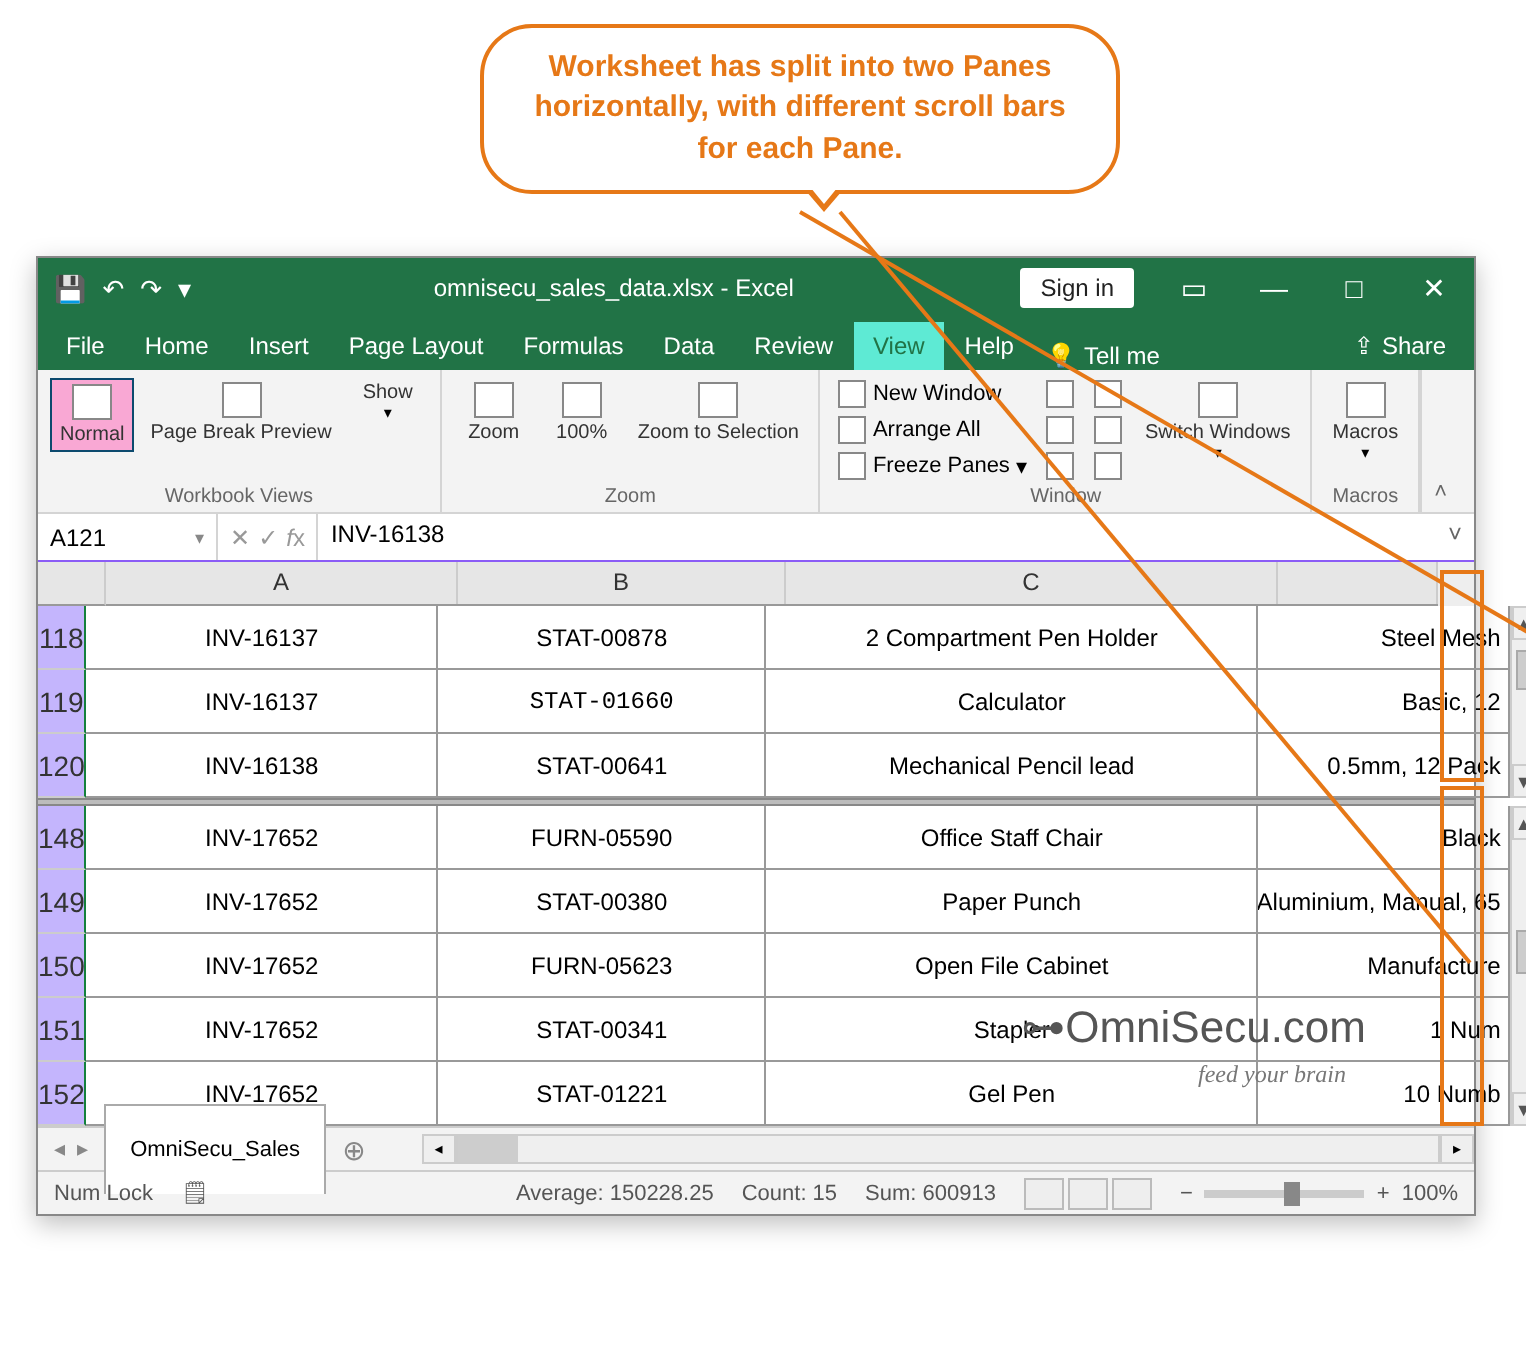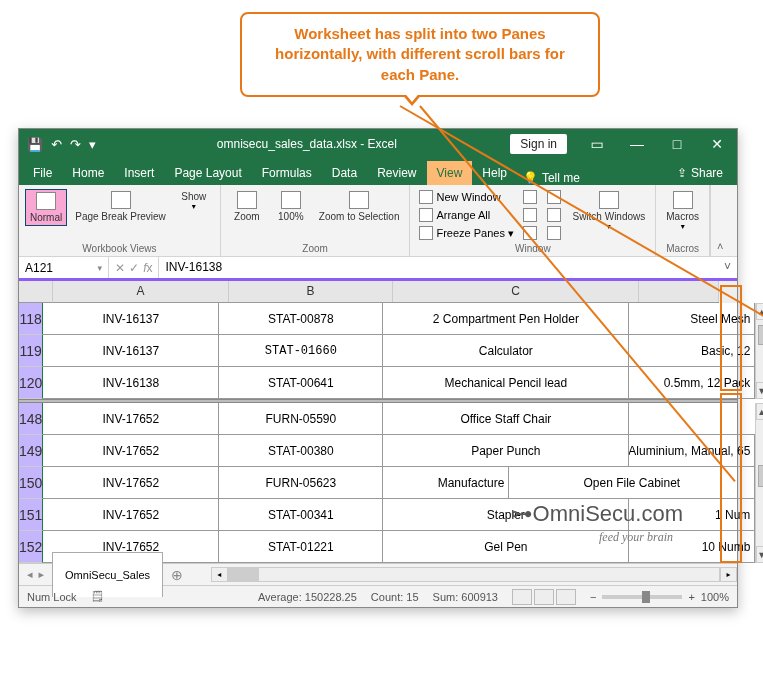--- a/index.html
+++ b/index.html
@@ -1,48 +1,48 @@
 <!DOCTYPE html>
 <html><head>
 <meta charset="utf-8">
 <style>
 *{box-sizing:border-box;margin:0;padding:0;font-family:"Segoe UI",Arial,sans-serif}
 body{background:#fff;width:763px;height:677px;position:relative;overflow:hidden}
-.callout{position:absolute;top:12px;left:240px;width:360px;border:2px solid #e67817;border-radius:8px;background:#fff;padding:10px 16px;text-align:center;z-index:50}
+.callout{position:absolute;top:12px;left:240px;width:320px;border:2px solid #e67817;border-radius:26px;background:#fff;padding:10px 16px;text-align:center;z-index:50}
 .callout-text{color:#e67817;font-size:15px;font-weight:bold;line-height:1.35}
 .callout-tail{position:absolute;left:400px;top:92px;width:0;height:0;border-left:12px solid transparent;border-right:12px solid transparent;border-top:14px solid #e67817;z-index:49}
 .callout-tail-inner{position:absolute;left:403px;top:91px;width:0;height:0;border-left:9px solid transparent;border-right:9px solid transparent;border-top:11px solid #fff;z-index:50}
 .line{position:absolute;background:#e67817;height:2px;transform-origin:left center;z-index:48}
 .rect-highlight{position:absolute;border:2px solid #e67817;z-index:47;pointer-events:none}
 .excel{position:absolute;left:18px;top:128px;width:720px;border:1px solid #888;background:#fff;box-shadow:0 4px 12px rgba(0,0,0,0.25)}
 .titlebar{background:#217346;height:30px;display:flex;align-items:center;color:#fff;font-size:12px}
 .qat{display:flex;gap:8px;padding:0 8px;align-items:center}
 .qat-btn{color:#fff;font-size:13px}
 .title-center{flex:1;text-align:center;font-size:12px}
 .signin{background:#fff;color:#222;padding:3px 10px;border-radius:2px;font-size:12px;margin-right:10px}
 .sysbtns{display:flex}
 .sysbtn{width:40px;height:30px;display:flex;align-items:center;justify-content:center;color:#fff;font-size:14px}
 .ribbon-tabs{background:#217346;height:26px;display:flex;align-items:flex-end;color:#fff;font-size:12px;padding:0 4px}
 .rtab{padding:5px 10px}
-.rtab.active{background:#fdba74;color:#217346}
+.rtab.active{background:#5eead4;color:#217346}
 .tellme{display:flex;align-items:center;gap:4px;margin-left:6px}
 .share{margin-left:auto;padding:5px 10px;display:flex;align-items:center;gap:4px}
 .ribbon{background:#f3f3f3;border-bottom:1px solid #d4d4d4;display:flex;font-size:11px}
 .rgroup{border-right:1px solid #d4d4d4;padding:4px 6px 2px;display:flex;flex-direction:column;align-items:center}
 .rgroup-body{display:flex;gap:4px;align-items:flex-start;flex:1}
 .rgroup-label{color:#666;font-size:10px;margin-top:2px;text-align:center}
 .rbtn{display:flex;flex-direction:column;align-items:center;padding:2px 4px;min-width:40px}
 .rbtn.selected{background:#f9a8d4;border:1px solid #0c4a6e}
 .rbtn-icon{width:20px;height:18px;border:1px solid #888;background:#fff;margin-bottom:2px;position:relative}
 .rbtn-label{font-size:10px;line-height:1.1;text-align:center;color:#333}
 .rbtn-sm{display:flex;align-items:center;gap:3px;padding:1px 3px;font-size:11px;white-space:nowrap}
 .rbtn-sm-icon{width:14px;height:14px;border:1px solid #888;background:#fff}
 .rvert{display:flex;flex-direction:column;gap:2px}
 .collapse{padding:4px 6px;border-left:1px solid #d4d4d4;color:#666;display:flex;align-items:flex-end}
-.formula-bar{display:flex;border-bottom:3px solid #8b5cf6;background:#fff;height:24px;font-size:12px}
+.formula-bar{display:flex;border-bottom:1px solid #8b5cf6;background:#fff;height:24px;font-size:12px}
 .namebox{width:90px;border-right:1px solid #d4d4d4;padding:3px 6px;display:flex;align-items:center;justify-content:space-between}
 .fbar-btns{display:flex;align-items:center;padding:0 6px;gap:4px;color:#999;border-right:1px solid #d4d4d4}
 .fbar-input{flex:1;padding:3px 6px}
 .fbar-exp{padding:3px 6px;color:#666}
 .grid-area{display:flex}
 .corner{width:34px;height:22px;background:#e6e6e6;border-right:1px solid #ccc;border-bottom:1px solid #999}
 .col-headers{display:flex;flex:1;border-bottom:1px solid #999}
 .ch{background:#e6e6e6;border-right:1px solid #ccc;text-align:center;font-size:12px;padding:3px 0;color:#333}
 .scroll-col{width:18px;background:#eee}
 .grid-body{display:flex}
@@ -288,32 +288,33 @@
         <div class="rh">149</div>
         <div class="rh">150</div>
         <div class="rh">151</div>
         <div class="rh">152</div>
       </div>
     <div class="cells" id="cells2">
         <div class="row">
           <div class="cell" style="width: 176px;">INV-17652</div>
           <div class="cell" style="width: 164px;">FURN-05590</div>
           <div class="cell" style="width: 246px;">Office Staff Chair</div>
+          <div class="cell" style="width: 126px; justify-content: flex-end; flex: 1 1 0%;">Black</div>
         </div>
         <div class="row">
           <div class="cell" style="width: 176px;">INV-17652</div>
           <div class="cell" style="width: 164px;">STAT-00380</div>
           <div class="cell" style="width: 246px;">Paper Punch</div>
           <div class="cell" style="width: 126px; justify-content: flex-end; flex: 1 1 0%;">Aluminium, Manual, 65</div>
         </div>
         <div class="row">
           <div class="cell" style="width: 176px;">INV-17652</div>
           <div class="cell" style="width: 164px;">FURN-05623</div>
+          <div class="cell" style="width: 246px;">Open File Cabinet</div>
           <div class="cell" style="width: 126px; justify-content: flex-end; flex: 1 1 0%;">Manufacture</div>
-          <div class="cell" style="width: 246px;">Open File Cabinet</div>
         </div>
         <div class="row">
           <div class="cell" style="width: 176px;">INV-17652</div>
           <div class="cell" style="width: 164px;">STAT-00341</div>
           <div class="cell" style="width: 246px;">Stapler</div>
           <div class="cell" style="width: 126px; justify-content: flex-end; flex: 1 1 0%;">1 Num</div>
         </div>
         <div class="row">
           <div class="cell" style="width: 176px;">INV-17652</div>
           <div class="cell" style="width: 164px;">STAT-01221</div>

